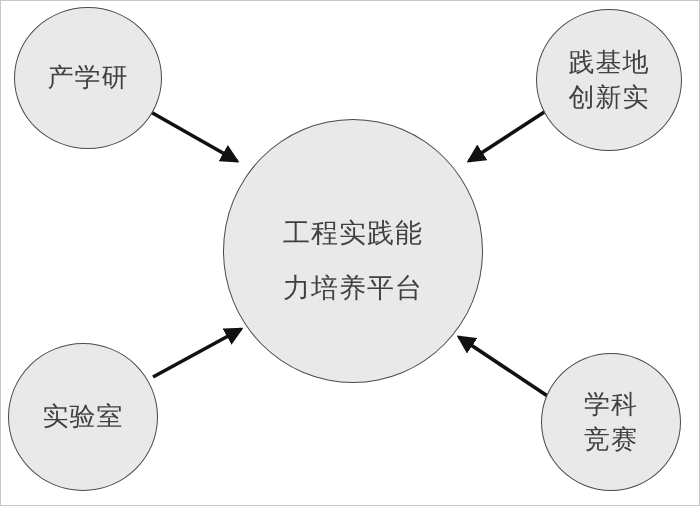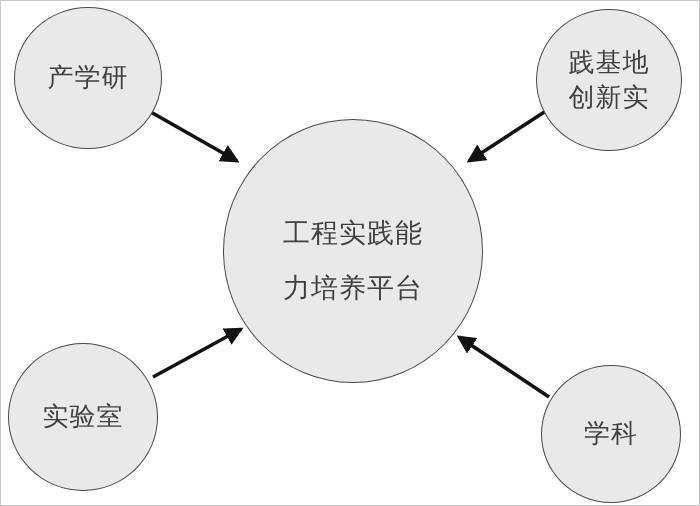--- a/index.html
+++ b/index.html
@@ -70,21 +70,21 @@
     height: 142px;
   }
   .node-bottom-left {
     left: 7px;
     top: 342px;
     width: 150px;
     height: 148px;
   }
   .node-bottom-right {
     left: 540px;
-    top: 364px;
+    top: 352px;
     width: 140px;
     height: 138px;
   }
 </style>
 </head>
 <body>
 
 <div class="canvas">
 
   <svg class="arrow-layer" width="700" height="506" viewBox="0 0 700 506" xmlns="http://www.w3.org/2000/svg">
@@ -112,15 +112,16 @@
     <span class="line">践基地</span>
     <span class="line">创新实</span>
   </div>
 
   <div class="node node-small node-bottom-left">
     <span class="line">实验室</span>
   </div>
 
   <div class="node node-small node-bottom-right">
     <span class="line">学科</span>
+    <span class="line">竞赛</span>
   </div>
 
 </div>
 
 </body></html>

